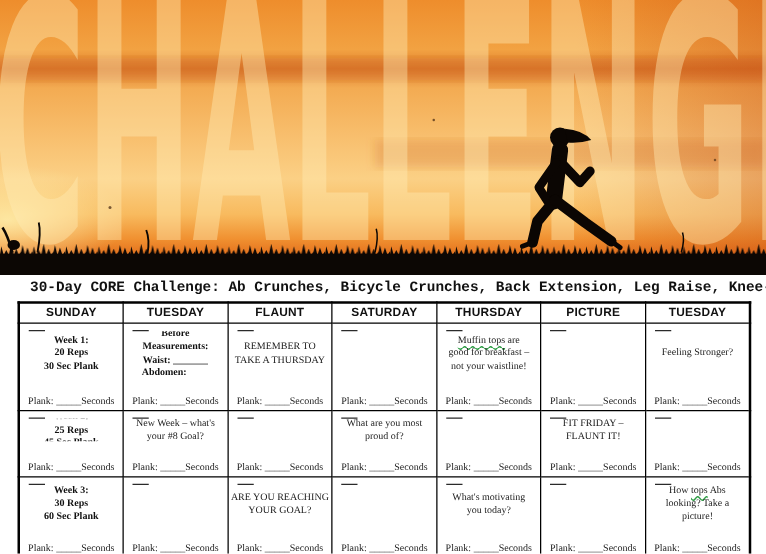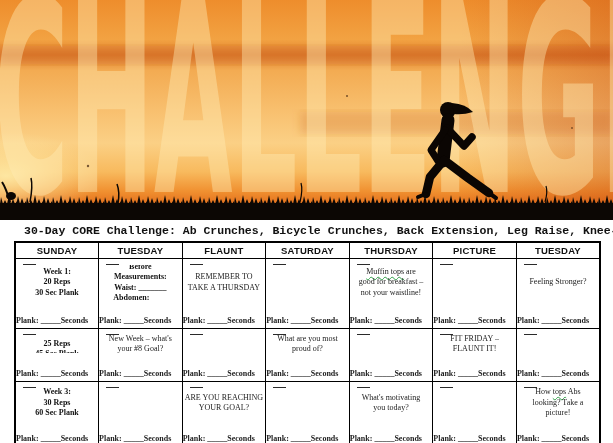--- a/index.html
+++ b/index.html
@@ -27,21 +27,21 @@
   tr.r3 .cell-inner{height:64px;}
   .date-dash{
     width:13px;height:0;border-top:1.6px solid #2a2a2a;margin:5px 0 0 7px;flex:none;
   }
   .cell-text{
     flex:1;display:flex;align-items:center;justify-content:center;text-align:center;
     font-size:8px;line-height:1.3;color:#222;padding:0 2px;overflow:hidden;
   }
   .cell-text .txt{white-space:pre-line;}
   .cell-text.bold{font-weight:bold;color:#111;}
-  .plank-line{flex:none;font-size:8px;color:#222;text-align:left;margin:16px 0 3px;font-weight:bold;}
+  .plank-line{flex:none;font-size:8px;color:#222;text-align:center;margin:16px 0 3px;}
   .squiggle{
     text-decoration-line:underline;text-decoration-style:wavy;
     text-decoration-color:#2e9e45;text-decoration-thickness:1px;text-underline-offset:2px;text-align:center;
   }
 </style>
 </head>
 <body>
 
 <div class="page">
 

